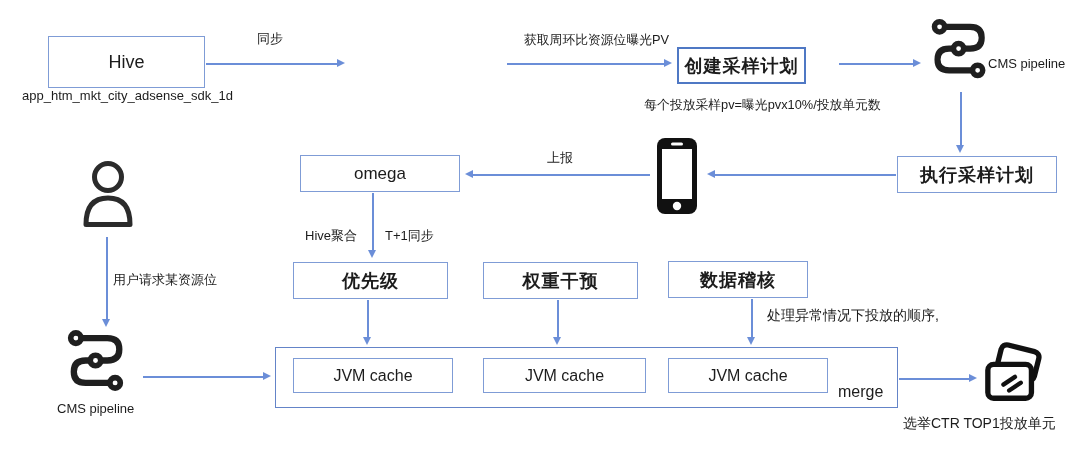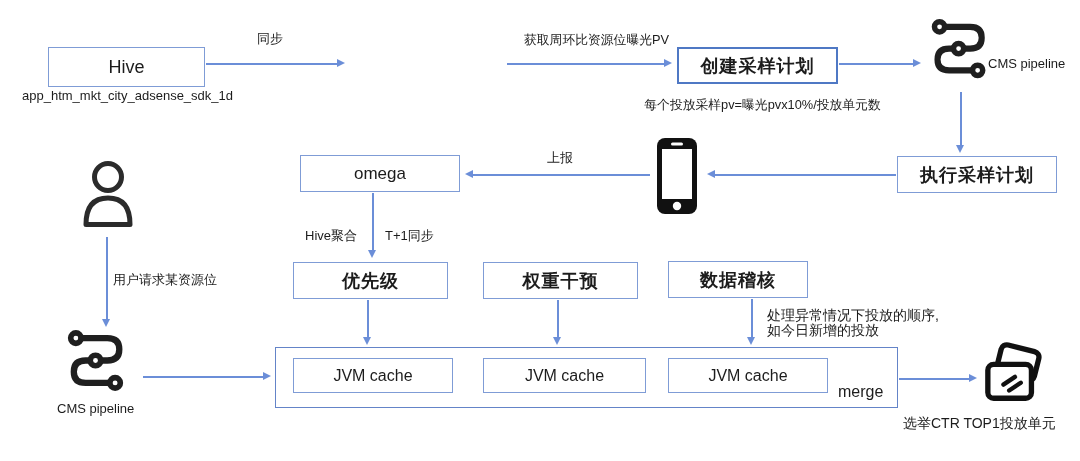--- a/index.html
+++ b/index.html
@@ -26,25 +26,25 @@
   .ah-l{border-top:4.5px solid transparent;border-bottom:4.5px solid transparent;border-right:8px solid var(--arrow);}
   .ah-d{border-left:4.5px solid transparent;border-right:4.5px solid transparent;border-top:8px solid var(--arrow);}
   .icon{position:absolute;}
   .ctr{justify-content:center;text-align:center;}
 </style>
 </head>
 <body>
 
 <div class="canvas">
 
-  <div class="box" style="left:48px;top:47px;width:157px;height:40px">Hive</div>
+  <div class="box" style="left:48px;top:36px;width:157px;height:52px">Hive</div>
   <div class="sub ctr" style="left:20px;top:88px;width:215px;text-align:center">app_htm_mkt_city_adsense_sdk_1d</div>
 
 
-  <div class="box cjk dark" style="left:677px;top:47px;width:161px;height:37px">创建采样计划</div>
+  <div class="box cjk dark" style="left:677px;top:47px;width:129px;height:37px">创建采样计划</div>
   <div class="sub" style="left:640px;top:97px;width:245px;text-align:center;font-size:12.8px">每个投放采样pv=曝光pvx10%/投放单元数</div>
 
   <div class="lh" style="left:206px;top:63px;width:131px"></div>
   <div class="ah ah-r" style="left:337px;top:59px"></div>
   <div class="lbl" style="left:240px;top:30px;width:60px;text-align:center">同步</div>
 
   <div class="lh" style="left:507px;top:63px;width:157px"></div>
   <div class="ah ah-r" style="left:664px;top:59px"></div>
   <div class="lbl" style="left:524px;top:32px;font-size:12.8px">获取周环比资源位曝光PV</div>
 
@@ -94,21 +94,20 @@
 
   <div class="lv" style="left:367px;top:300px;height:37px"></div>
   <div class="ah ah-d" style="left:363px;top:337px"></div>
   <div class="lv" style="left:557px;top:300px;height:37px"></div>
   <div class="ah ah-d" style="left:553px;top:337px"></div>
   <div class="lv" style="left:751px;top:299px;height:38px"></div>
   <div class="ah ah-d" style="left:747px;top:337px"></div>
 
   <div class="note" style="left:767px;top:308px">
     <div>处理异常情况下投放的顺序,</div>
-    <div>如今日新增的投放</div>
   </div>
 
   <svg class="icon" style="left:82px;top:160px" width="52" height="68" viewBox="0 0 52 68">
     <g fill="none" stroke="#2b2b2b" stroke-width="5">
       <circle cx="26" cy="17" r="13.5"></circle>
       <path d="M 4 64.5 Q 4 38 26 38 Q 48 38 48 64.5 Z" stroke-linejoin="round"></path>
     </g>
   </svg>
   <div class="lv" style="left:106px;top:237px;height:82px"></div>
   <div class="ah ah-d" style="left:102px;top:319px"></div>

